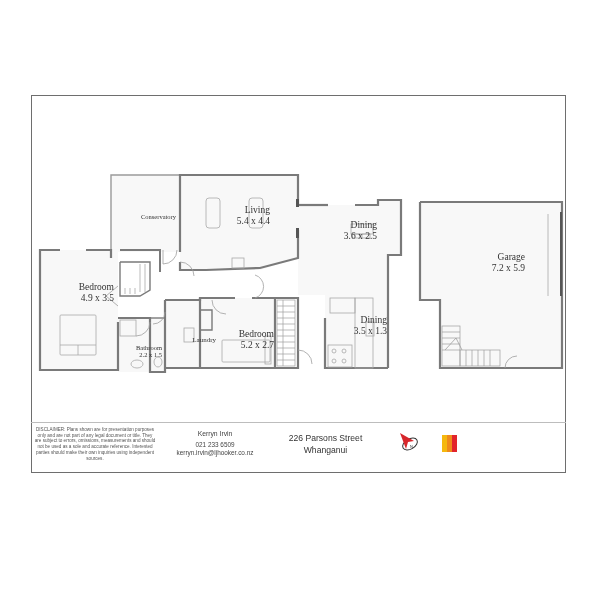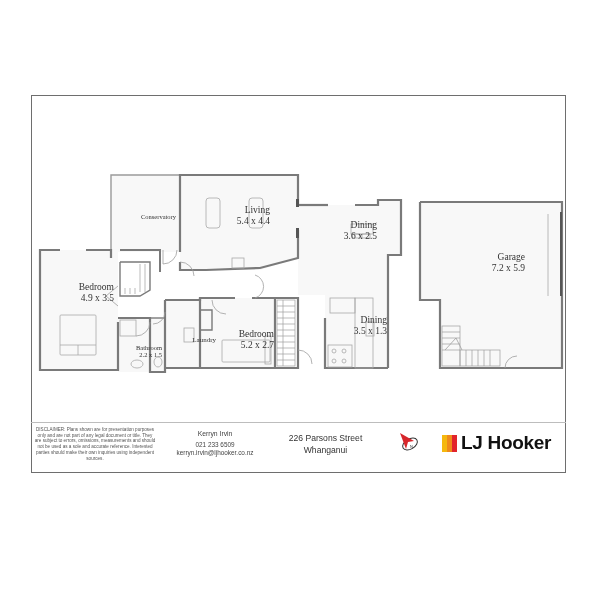--- a/index.html
+++ b/index.html
@@ -206,14 +206,13 @@
   <polygon points="2,2 16,10 10,11 8,18" fill="#d7262b"></polygon>
   <text x="12" y="17" font-size="4" fill="#333" font-family="Liberation Sans, sans-serif">N</text>
 </svg>
 
 <div class="brand">
   <div class="bars">
     <div class="bar" style="background:#f5b80f"></div>
     <div class="bar" style="background:#ef8a1c"></div>
     <div class="bar" style="background:#e2242b"></div>
   </div>
-  <span class="wordmark">LJ Hooker</span>
 </div>
 
 </body></html>

